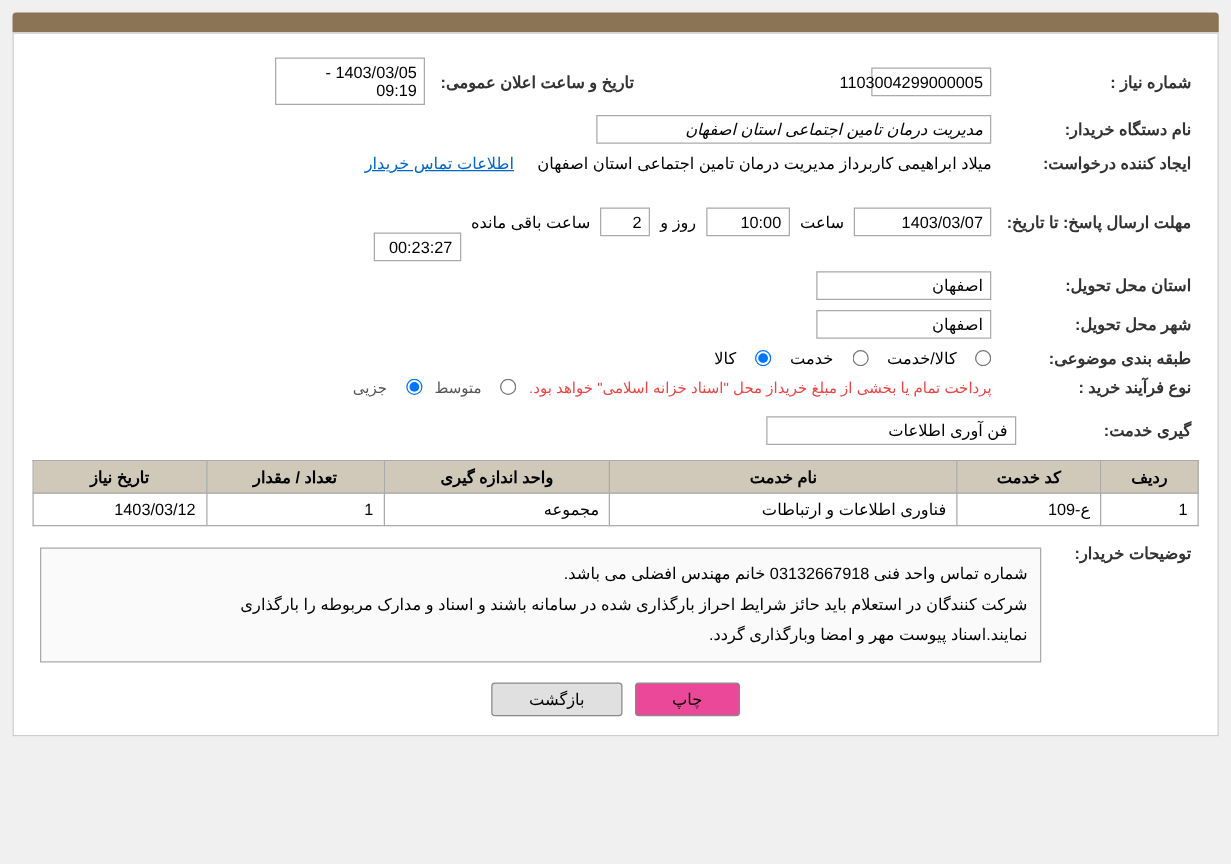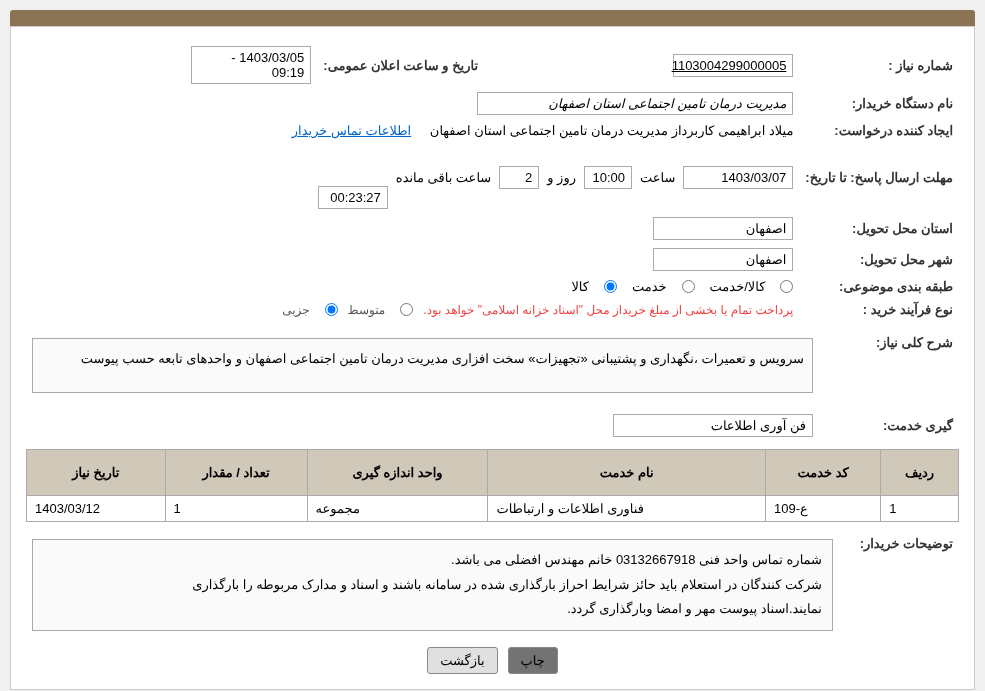--- a/index.html
+++ b/index.html
@@ -58,22 +58,21 @@
       text-align: right;
     }
     .input-wide {
       width: 316px;
       font-style: italic;
     }
     .input-small {
       width: 120px;
     }
     .input-number {
-      width: 120px;
-      text-decoration: underline;
+      width: 96px;
     }
     .blue-link {
       color: #0066cc;
       text-decoration: underline;
       cursor: pointer;
     }
     .section-header {
       background: #e8e0d0;
       padding: 6px 10px;
       font-weight: bold;
@@ -110,58 +109,58 @@
       margin: 5px 0;
     }
     .services-table {
       width: 100%;
       border-collapse: collapse;
       margin: 8px 0;
     }
     .services-table th {
       background: #d0c8b8;
       border: 1px solid #aaa;
-      padding: 15px 8px;
+      padding: 5px 8px;
       text-align: center;
       font-weight: bold;
       font-size: 13px;
     }
     .services-table td {
       border: 1px solid #aaa;
       padding: 5px 8px;
-      text-align: left;
+      text-align: right;
       background: white;
     }
     .notes-box {
       border: 1px solid #aaa;
       background: #fafafa;
       padding: 8px 10px;
       min-height: 70px;
       text-align: right;
       line-height: 1.9;
       font-size: 13px;
       margin-top: 5px;
     }
     .button-row {
       text-align: center;
       margin-top: 12px;
       display: flex;
       justify-content: center;
       gap: 10px;
     }
     .btn {
-      padding: 5px 12px;
+      padding: 5px 29px;
       font-size: 13px;
       font-family: Tahoma, Arial, sans-serif;
       cursor: pointer;
       border: 1px solid #888;
       border-radius: 3px;
     }
     .btn-print {
-      background: #737373;
+      background: #ec4899;
     }
     .btn-back {
       background: #e0e0e0;
     }
     .row-flex {
       display: flex;
       align-items: center;
       direction: rtl;
       gap: 8px;
     }
@@ -197,21 +196,21 @@
           <span style="margin-left:15px;">میلاد ابراهیمی کاربرداز مدیریت درمان تامین اجتماعی استان اصفهان</span>
           <span class="blue-link">اطلاعات تماس خریدار</span>
         </td>
       </tr>
       <tr>
         <td class="label-cell">مهلت ارسال پاسخ: تا تاریخ:</td>
         <td colspan="3" class="value-cell">
           <span class="row-flex">
             <span class="input-box" style="width:110px;">1403/03/07</span>
             <span>ساعت</span>
-            <span class="input-box" style="width:48px;">10:00</span>
+            <span class="input-box" style="width:67px;">10:00</span>
             <span>روز و</span>
             <span class="input-box" style="width:40px;">2</span>
             <span>ساعت باقی مانده</span>
             <span class="input-box" style="width:70px;margin-top:40px;">00:23:27</span>
           </span>
         </td>
       </tr>
       <tr>
         <td class="label-cell">استان محل تحویل:</td>
         <td colspan="3" class="value-cell">
@@ -255,30 +254,20 @@
             <div class="radio-item">
               <input type="radio" name="process" checked="" style="">
               <span>جزیی</span>
             </div>
           </div>
         </td>
       </tr>
     </tbody>
       </table>
 
-    <table class="info-table">
-      <tbody>
-          <tr>
-        <td class="label-cell" style="vertical-align:top; padding-top:6px;">شرح کلی نیاز:</td>
-        <td>
-          <div class="description-box">سرویس و تعمیرات ،نگهداری و پشتیبانی «تجهیزات» سخت افزاری مدیریت درمان تامین اجتماعی اصفهان و واحدهای تابعه   حسب پیوست</div>
-        </td>
-      </tr>
-    </tbody>
-      </table>
 
 
     <table class="info-table">
       <tbody>
           <tr>
         <td class="label-cell">گیری خدمت:</td>
         <td>
           <span class="input-box" style="width:200px;">فن آوری اطلاعات</span>
         </td>
       </tr>

